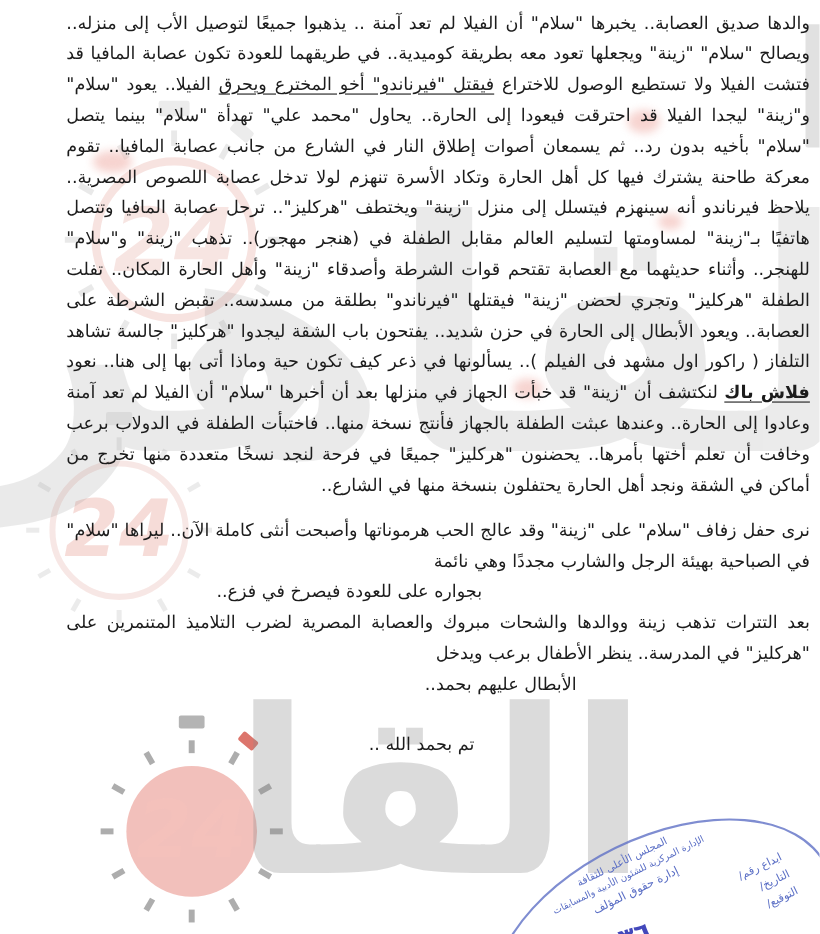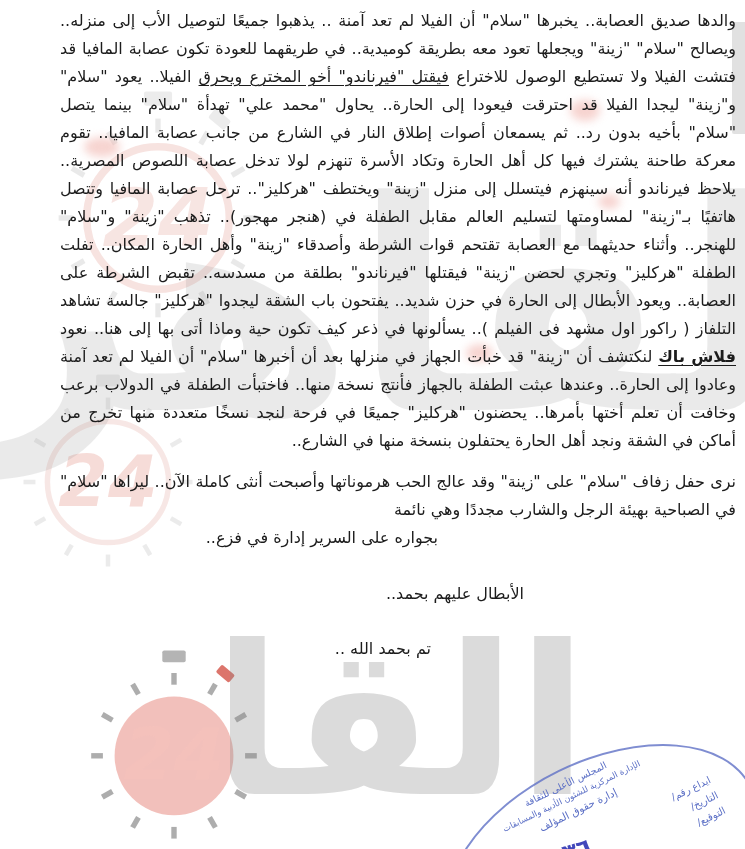--- a/index.html
+++ b/index.html
@@ -138,22 +138,22 @@
   <div class="wm-word">القاهرة</div>
 </div>
 <div class="wm wm-bar"></div>
 <div class="wm smudge" style="left:570px;top:100px;width:30px;height:21px;"></div>
 <div class="wm smudge" style="left:84px;top:137px;width:36px;height:20px;"></div>
 <div class="wm smudge" style="left:598px;top:194px;width:22px;height:15px;"></div>
 <div class="wm smudge" style="left:466px;top:344px;width:27px;height:18px;"></div>
 
 <div class="doc">
     <p><span>والدها صديق العصابة.. يخبرها "سلام" أن الفيلا لم تعد آمنة .. يذهبوا جميعًا لتوصيل الأب إلى منزله.. ويصالح "سلام" "زينة" ويجعلها تعود معه بطريقة كوميدية.. في طريقهما للعودة تكون عصابة المافيا قد فتشت الفيلا ولا تستطيع الوصول للاختراع </span><span class="seg-underline">فيقتل "فيرناندو" أخو المخترع ويحرق</span><span> الفيلا.. يعود "سلام" و"زينة" ليجدا الفيلا قد احترقت فيعودا إلى الحارة.. يحاول "محمد علي" تهدأة "سلام" بينما يتصل "سلام" بأخيه بدون رد.. ثم يسمعان أصوات إطلاق النار في الشارع من جانب عصابة المافيا.. تقوم معركة طاحنة يشترك فيها كل أهل الحارة وتكاد الأسرة تنهزم لولا تدخل عصابة اللصوص المصرية.. يلاحظ فيرناندو أنه سينهزم فيتسلل إلى منزل "زينة" ويختطف "هركليز".. ترحل عصابة المافيا وتتصل هاتفيًا بـ"زينة" لمساومتها لتسليم العالم مقابل الطفلة في (هنجر مهجور).. تذهب "زينة" و"سلام" للهنجر.. وأثناء حديثهما مع العصابة تقتحم قوات الشرطة وأصدقاء "زينة" وأهل الحارة المكان.. تفلت الطفلة "هركليز" وتجري لحضن "زينة" فيقتلها "فيرناندو" بطلقة من مسدسه.. تقبض الشرطة على العصابة.. ويعود الأبطال إلى الحارة في حزن شديد.. يفتحون باب الشقة ليجدوا "هركليز" جالسة تشاهد التلفاز ( راكور اول مشهد فى الفيلم ).. يسألونها في ذعر كيف تكون حية وماذا أتى بها إلى هنا.. نعود </span><span class="seg-flashback">فلاش باك</span><span> لنكتشف أن "زينة" قد خبأت الجهاز في منزلها بعد أن أخبرها "سلام" أن الفيلا لم تعد آمنة وعادوا إلى الحارة.. وعندها عبثت الطفلة بالجهاز فأنتج نسخة منها.. فاختبأت الطفلة في الدولاب برعب وخافت أن تعلم أختها بأمرها.. يحضنون "هركليز" جميعًا في فرحة لنجد نسخًا متعددة منها تخرج من أماكن في الشقة ونجد أهل الحارة يحتفلون بنسخة منها في الشارع..</span></p>
-    <p class="spaced"><span>نرى حفل زفاف "سلام" على "زينة" وقد عالج الحب هرموناتها وأصبحت أنثى كاملة الآن.. ليراها "سلام" في الصباحية بهيئة الرجل والشارب مجددًا وهي نائمة</span><br><span class="seg-indent-a">بجواره على السرير إدارة في فزع..</span></p>
-    <p><br><span class="seg-indent-b">الأبطال عليهم بحمد..</span></p>
+    <p class="spaced"><span>نرى حفل زفاف "سلام" على "زينة" وقد عالج الحب هرموناتها وأصبحت أنثى كاملة الآن.. ليراها "سلام" في الصباحية بهيئة الرجل والشارب مجددًا وهي نائمة</span><br><span class="seg-indent-a">بجواره على للعودة فيصرخ في فزع..</span></p>
+    <p><span>بعد التترات تذهب زينة ووالدها والشحات مبروك والعصابة المصرية لضرب التلاميذ المتنمرين على "هركليز" في المدرسة.. ينظر الأطفال برعب ويدخل</span><br><span class="seg-indent-b">الأبطال عليهم بحمد..</span></p>
     <div class="closing">تم بحمد الله ..</div>
   </div>
 
 <div class="stamp">
   <div class="stamp-ellipse"></div>
   <div class="stamp-content">
     <div class="st-arc1">المجلس الأعلى للثقافة</div>
     <div class="st-arc2">الإدارة المركزية للشئون الأدبية والمسابقات</div>
     <div class="st-dept">إدارة حقوق المؤلف</div>
     <div class="stamp-fields">

